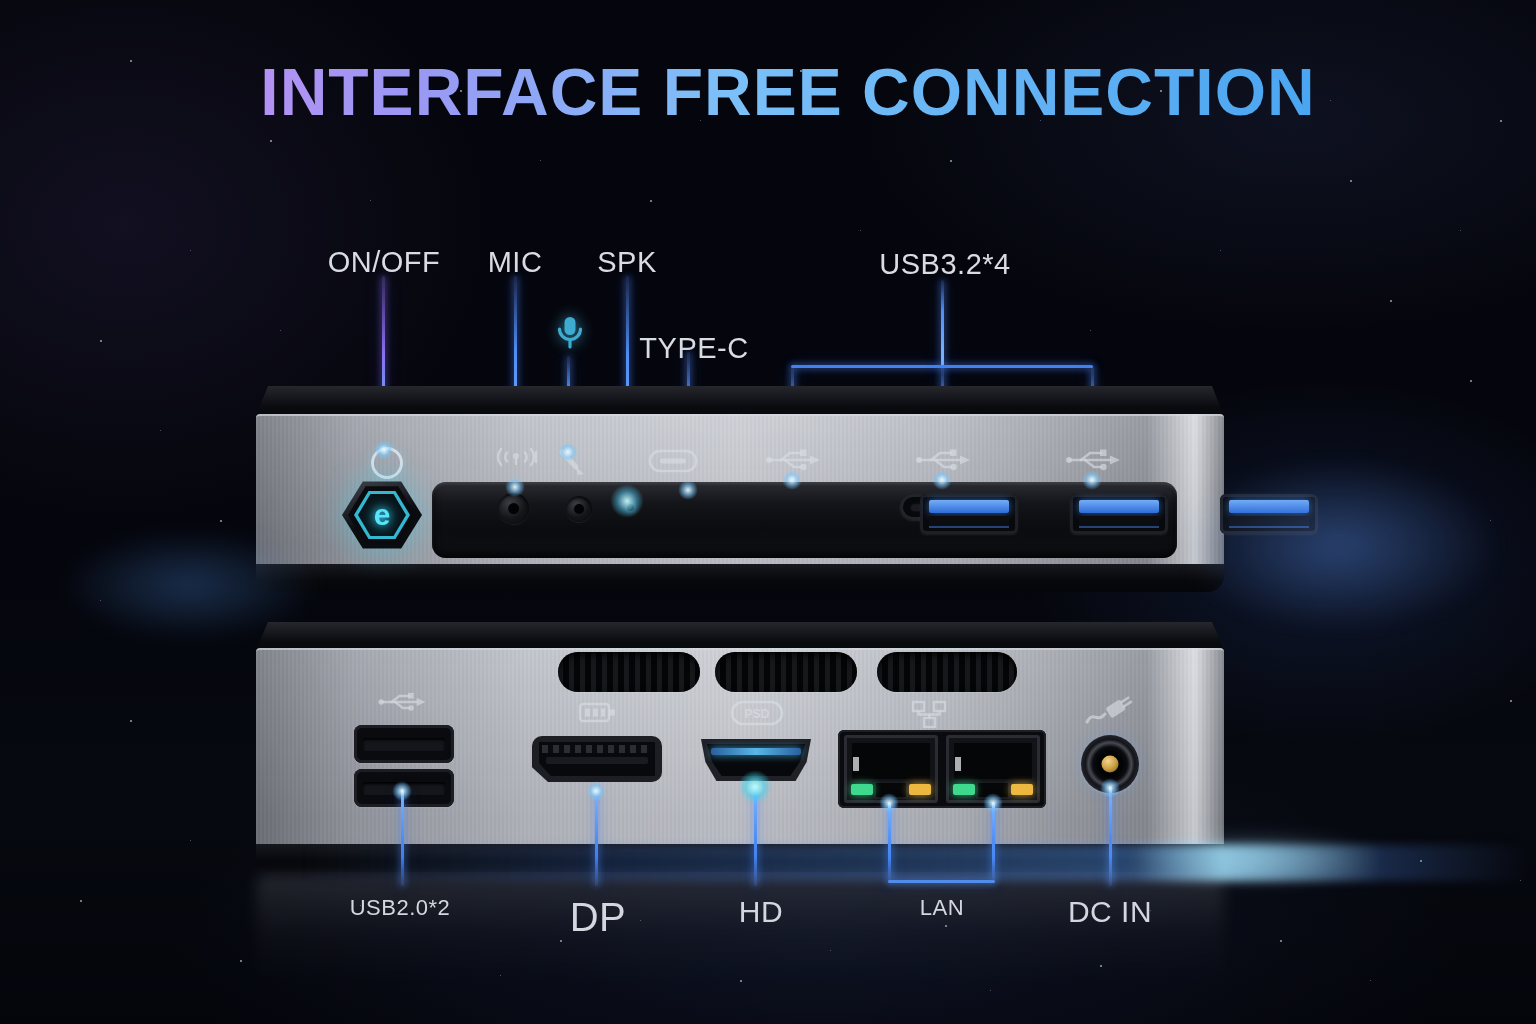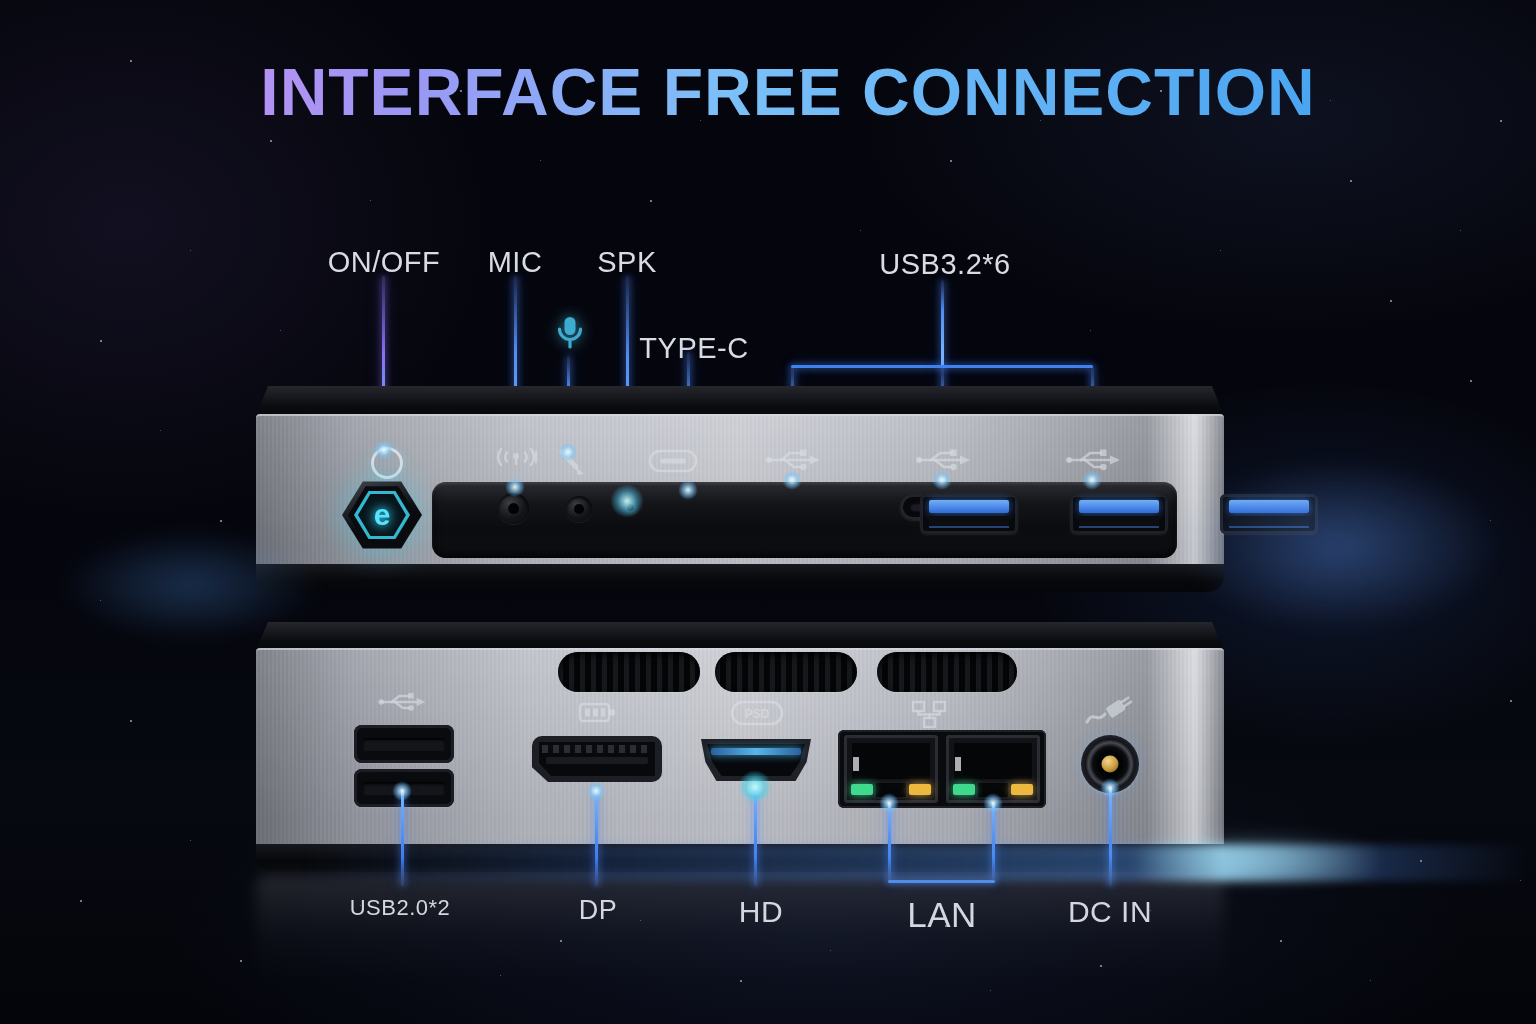--- a/index.html
+++ b/index.html
@@ -149,21 +149,21 @@
 <div class="stage">
   <div class="stars1"></div>
   <div class="stars2"></div>
 
   <h1 class="title">INTERFACE FREE CONNECTION</h1>
 
   <span class="plabel" style="left:384px;top:246px;">ON/OFF</span>
   <span class="plabel" style="left:515px;top:246px;">MIC</span>
   <span class="plabel" style="left:627px;top:246px;">SPK</span>
   <span class="plabel" style="left:694px;top:332px;">TYPE-C</span>
-  <span class="plabel" style="left:945px;top:248px;">USB3.2*6</span>
+  <span class="plabel" style="left:945px;top:248px;">USB3.2*4</span>
 
   <svg class="etch" style="left:554px;top:316px;filter:drop-shadow(0 0 7px rgba(70,200,245,.8));" width="32" height="38" viewBox="0 0 32 38">
     <rect x="10.5" y="1" width="11" height="18" rx="5.5" fill="#49c8f2"></rect>
     <path d="M5.5 13 a10.5 10.5 0 0 0 21 0" stroke="#49c8f2" stroke-width="3.2" fill="none" stroke-linecap="round"></path>
     <path d="M16 24 V31" stroke="#49c8f2" stroke-width="3.2" stroke-linecap="round"></path>
   </svg>
 
   <div class="cl purple" style="left:382px;top:276px;height:172px;"></div>
   <div class="cl" style="left:514px;top:276px;height:212px;"></div>
   <div class="cl" style="left:567px;top:356px;height:96px;"></div>
@@ -369,21 +369,21 @@
   <div class="cl up" style="left:1109px;top:786px;height:100px;"></div>
 
   <div class="tip" style="left:402px;top:791px;"></div>
   <div class="tip" style="left:596px;top:791px;"></div>
   <div class="tip big" style="left:755px;top:787px;background:radial-gradient(circle,rgba(190,255,255,.95),rgba(60,215,240,.55) 40%,transparent 70%);"></div>
   <div class="tip" style="left:889px;top:803px;"></div>
   <div class="tip" style="left:993px;top:803px;"></div>
   <div class="tip" style="left:1110px;top:788px;"></div>
 
   <span class="plabel" style="left:400px;top:895px;font-size:22px;">USB2.0*2</span>
-  <span class="plabel" style="left:598px;top:895px;font-size:27px;">DP</span>
+  <span class="plabel" style="left:598px;top:895px;font-size:40px;">DP</span>
   <span class="plabel" style="left:761px;top:895px;font-size:30px;">HD</span>
-  <span class="plabel" style="left:942px;top:895px;font-size:35px;text-align:right;">LAN</span>
+  <span class="plabel" style="left:942px;top:895px;font-size:22px;text-align:right;">LAN</span>
   <span class="plabel" style="left:1110px;top:895px;font-size:30px;">DC IN</span>
 
   <div class="streak"></div>
   <div class="flare" style="left:1120px;top:836px;width:260px;height:46px;background:radial-gradient(closest-side,rgba(170,230,255,.55),transparent);"></div>
   <div class="reflection"></div>
 </div>
 
 </body></html>

